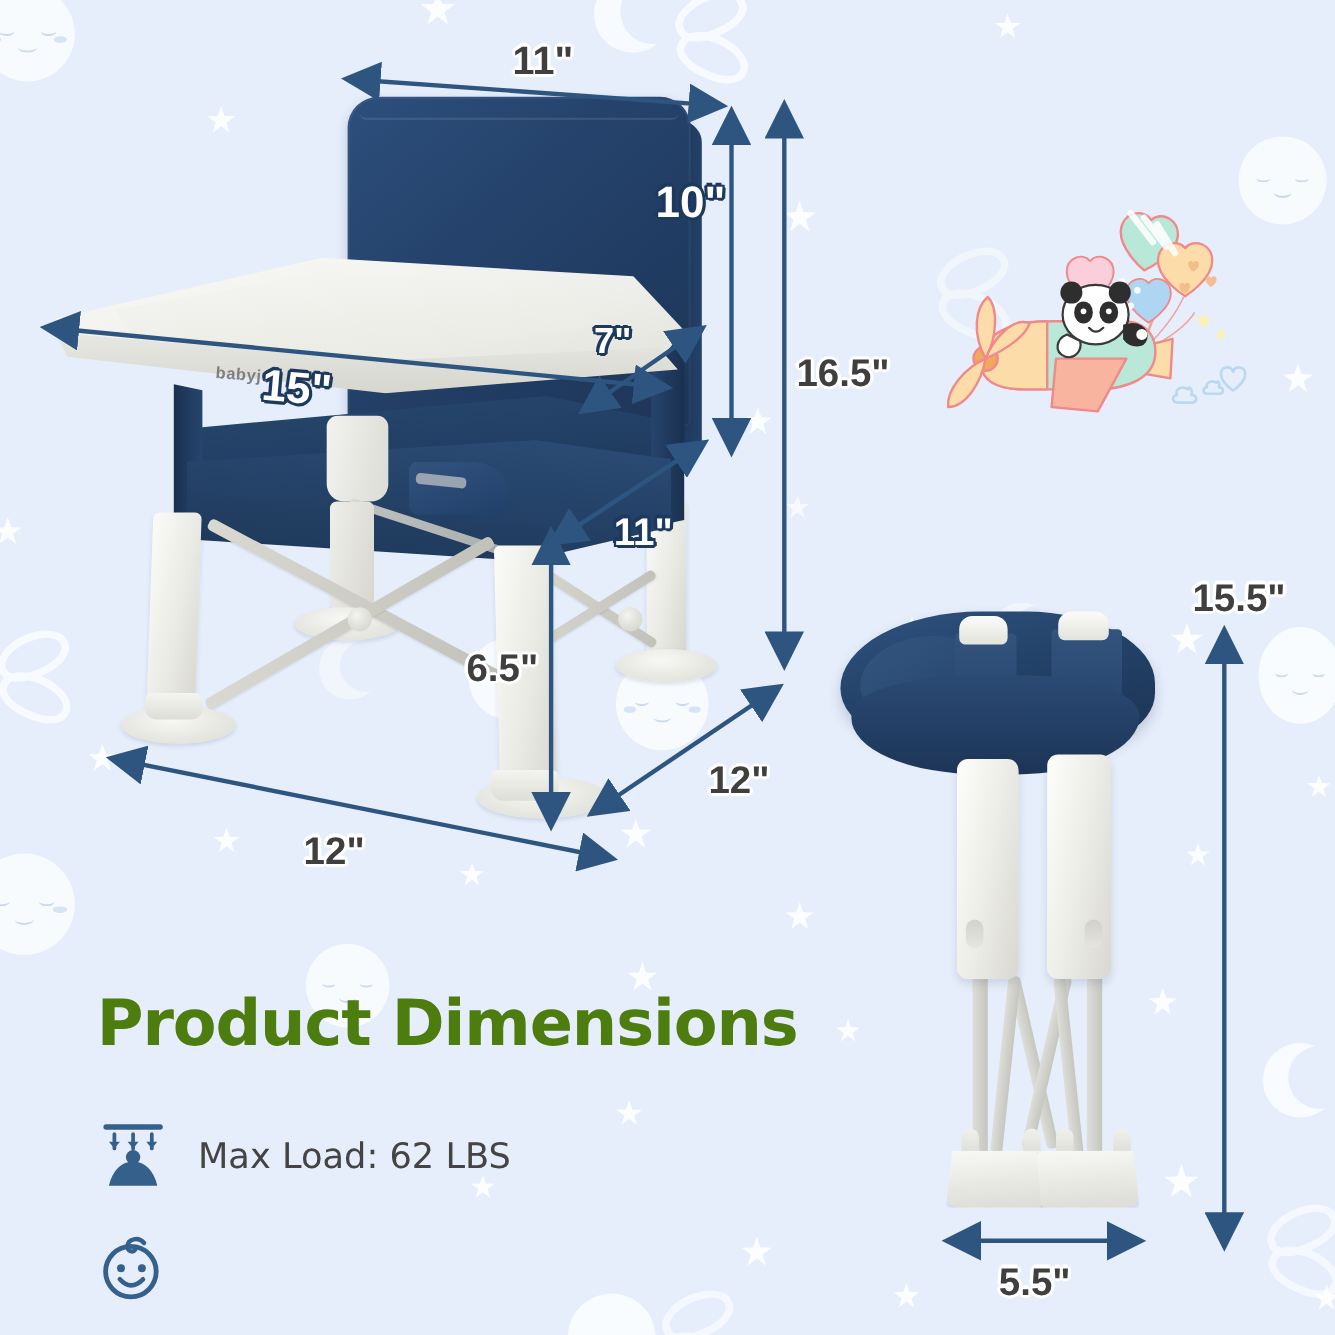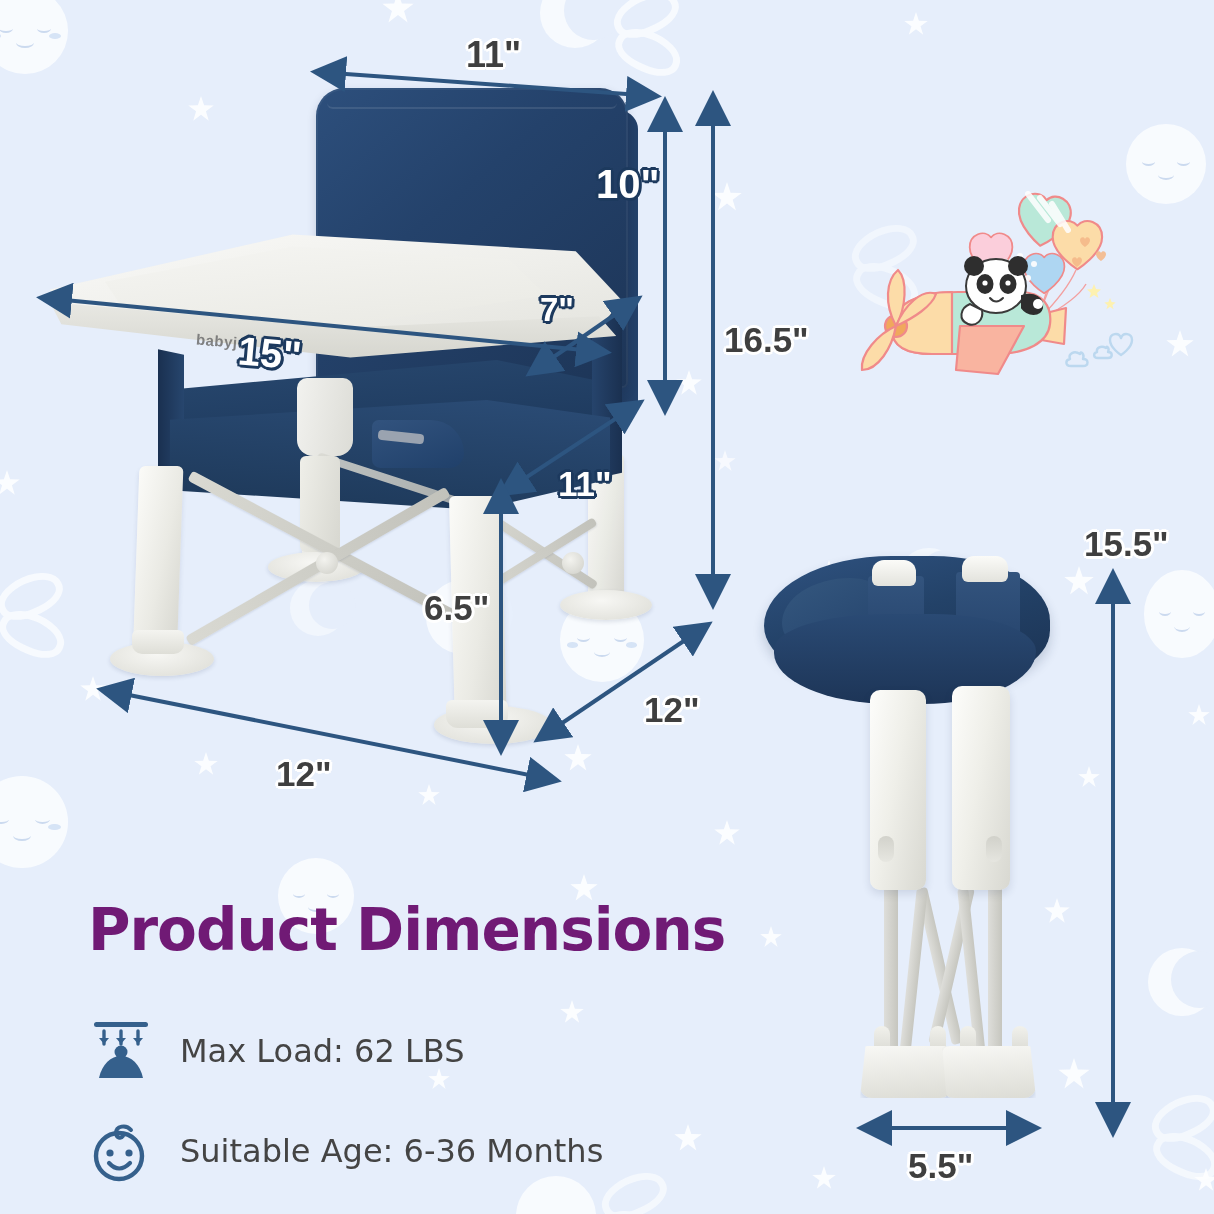--- a/index.html
+++ b/index.html
@@ -167,21 +167,21 @@
       2px 0 0 #1d3a5e,-2px 0 0 #1d3a5e,0 2px 0 #1d3a5e,0 -2px 0 #1d3a5e,
       2px 2px 0 #1d3a5e,-2px 2px 0 #1d3a5e,2px -2px 0 #1d3a5e,-2px -2px 0 #1d3a5e,
       3px 1px 0 #1d3a5e,-3px -1px 0 #1d3a5e,1px 3px 0 #1d3a5e,-1px -3px 0 #1d3a5e;}
 
   
   .plane{position:absolute;left:848px;top:158px;width:300px;height:220px;}
 
   
   .heading{position:absolute;left:88px;top:896px;
     font-family:"DejaVu Sans",sans-serif;
-    font-size:58px;font-weight:700;color:#701a75;letter-spacing:-1px;}
+    font-size:58px;font-weight:700;color:#4d7c0f;letter-spacing:-1px;}
   .specrow{position:absolute;display:flex;align-items:center;gap:26px;}
   .specrow.r1{left:88px;top:1018px;}
   .specrow.r2{left:88px;top:1118px;}
   .spec-ico{width:66px;height:66px;flex:0 0 66px;position:relative;}
   .spec-txt{font-size:32px;color:#444444;font-family:"DejaVu Sans",sans-serif;}
 </style>
 </head>
 <body>
 
 <div id="stage">
@@ -553,16 +553,15 @@
   <div class="specrow r2">
     <div class="spec-ico">
       <svg width="66" height="66" viewBox="0 0 66 66">
         <path d="M43 12 C38 6 28 8 28 15 C28 20 33 21 35 18" fill="none" stroke="#35608c" stroke-width="4" stroke-linecap="round"></path>
         <circle cx="31" cy="38" r="23" fill="none" stroke="#35608c" stroke-width="4.4"></circle>
         <circle cx="22" cy="35" r="3.6" fill="#35608c"></circle>
         <circle cx="41" cy="35" r="3.6" fill="#35608c"></circle>
         <path d="M21 45 q10 11 21 0" fill="none" stroke="#35608c" stroke-width="4.2" stroke-linecap="round"></path>
       </svg>
     </div>
-    <div class="spec-txt">Suitable Age: 6-36 Months</div>
   </div>
 
 </div>
 
 </body></html>

